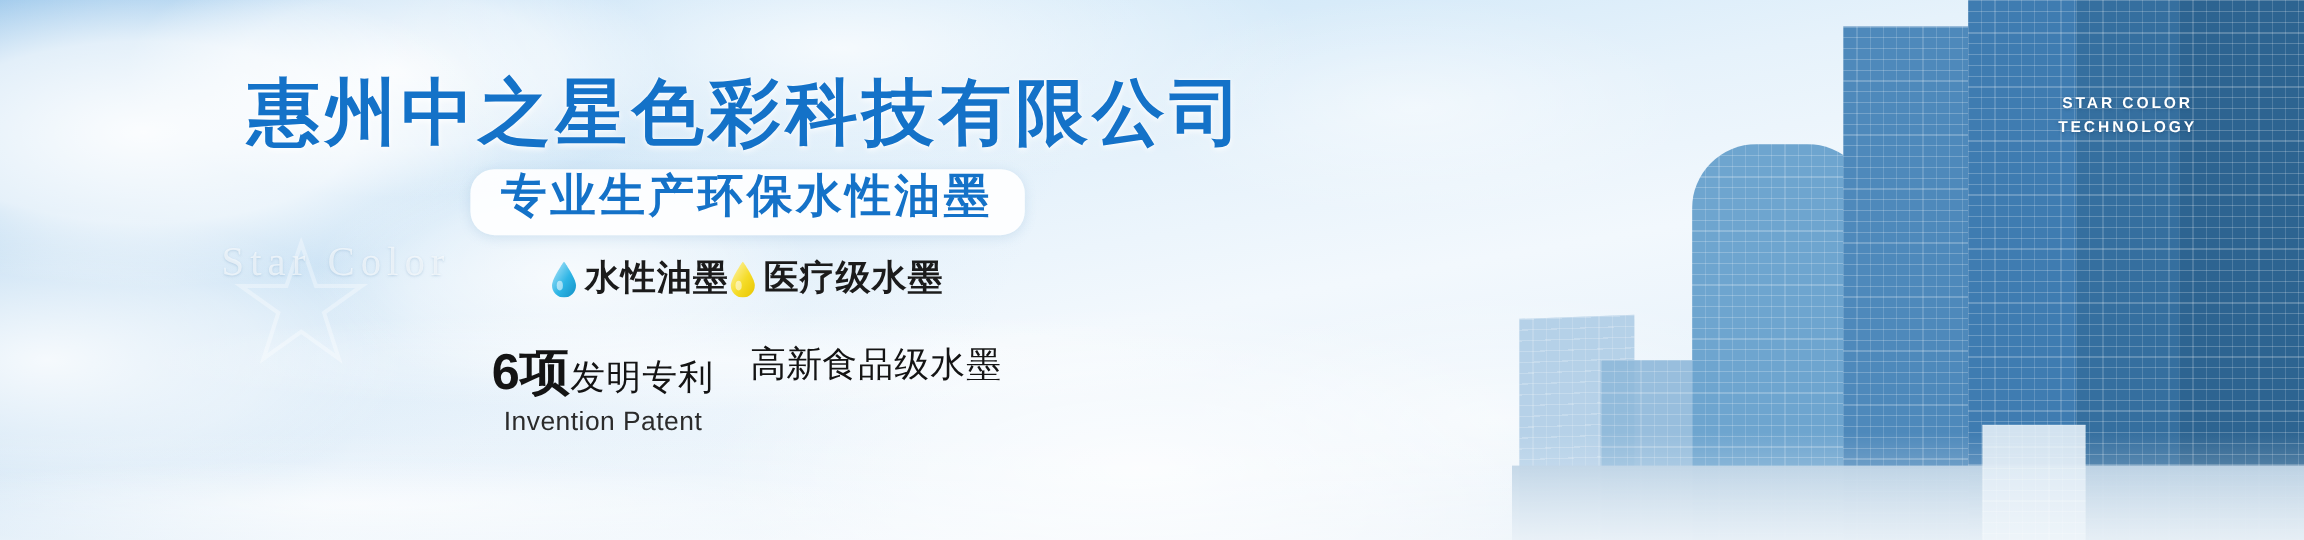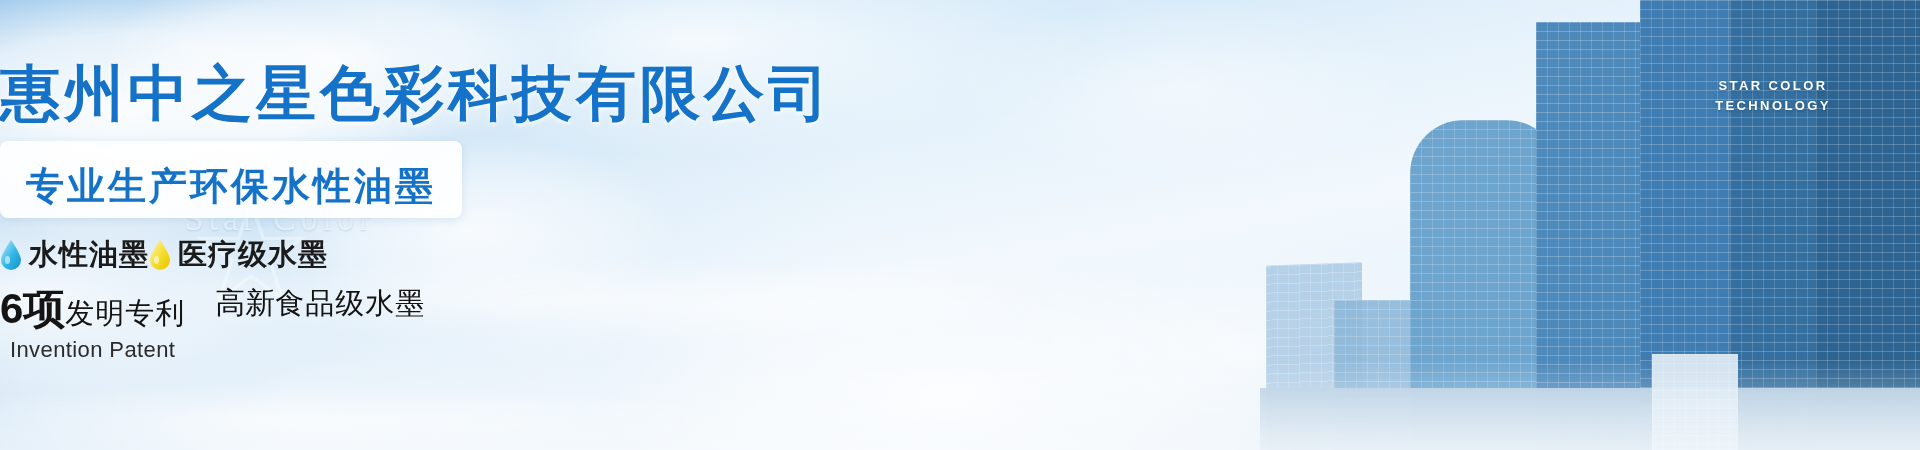--- a/index.html
+++ b/index.html
@@ -108,39 +108,39 @@
   
   .content {
     position: absolute;
     left: 0;
     top: 0;
     width: 1245px;
     height: 450px;
     z-index: 5;
     display: flex;
     flex-direction: column;
-    align-items: flex-start;
+    align-items: center;
   }
 
   .main-title {
     margin-top: 60px;
     font-size: 60px;
     font-weight: 700;
     color: #1472c8;
     letter-spacing: 4px;
     line-height: 1.12;
     white-space: nowrap;
     text-shadow: 0 2px 5px rgba(255,255,255,0.85), 0 0 2px rgba(255,255,255,0.9);
   }
 
   .subtitle-pill {
     margin-top: 14px;
     background: rgba(255,255,255,0.90);
-    border-radius: 8px;
-    padding: 24px 26px 9px 26px;
+    border-radius: 20px;
+    padding: 2px 26px 9px 26px;
     box-shadow: 0 2px 10px rgba(110,160,200,0.22);
   }
   .subtitle-text {
     font-size: 38px;
     font-weight: 700;
     color: #1472c8;
     letter-spacing: 3px;
     line-height: 1.15;
     white-space: nowrap;
   }
@@ -163,21 +163,21 @@
   .feature-label {
     font-size: 29px;
     font-weight: 700;
     color: #1b1b1b;
     letter-spacing: 1px;
     line-height: 1;
     white-space: nowrap;
   }
 
   .badges {
-    margin-top: 18px;
+    margin-top: 41px;
     display: flex;
     align-items: flex-start;
     gap: 30px;
   }
   .badge { text-align: center; }
   .badge-cn {
     white-space: nowrap;
     line-height: 1;
     color: #141414;
   }

